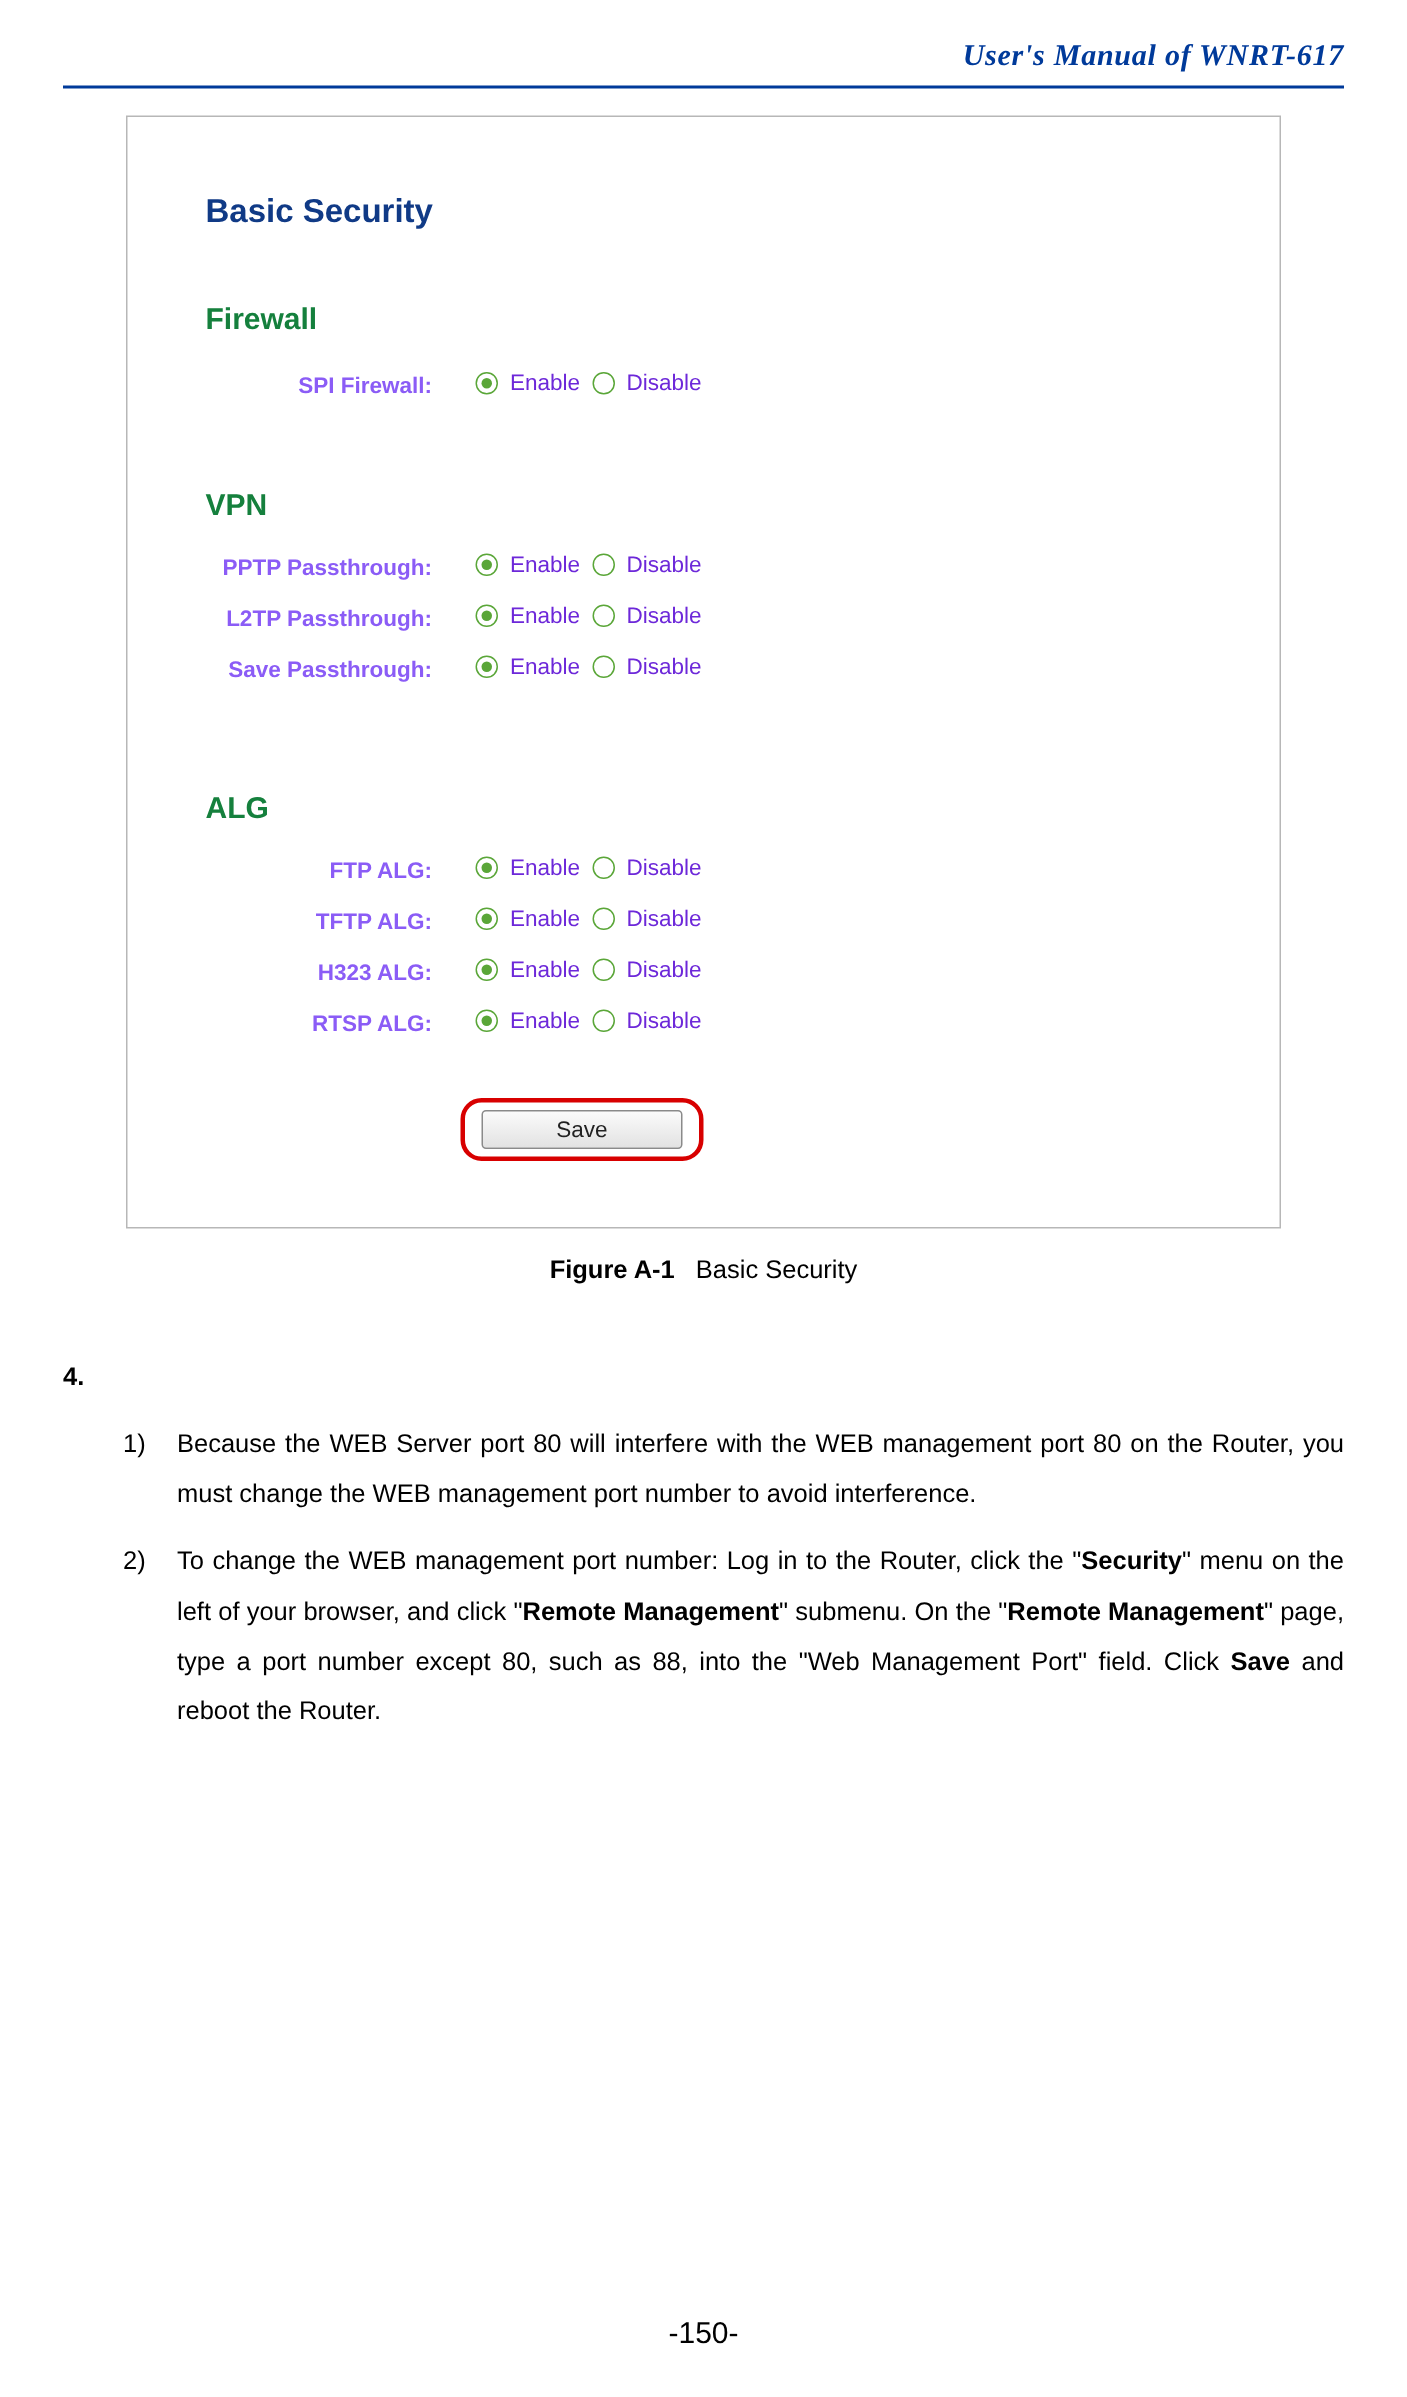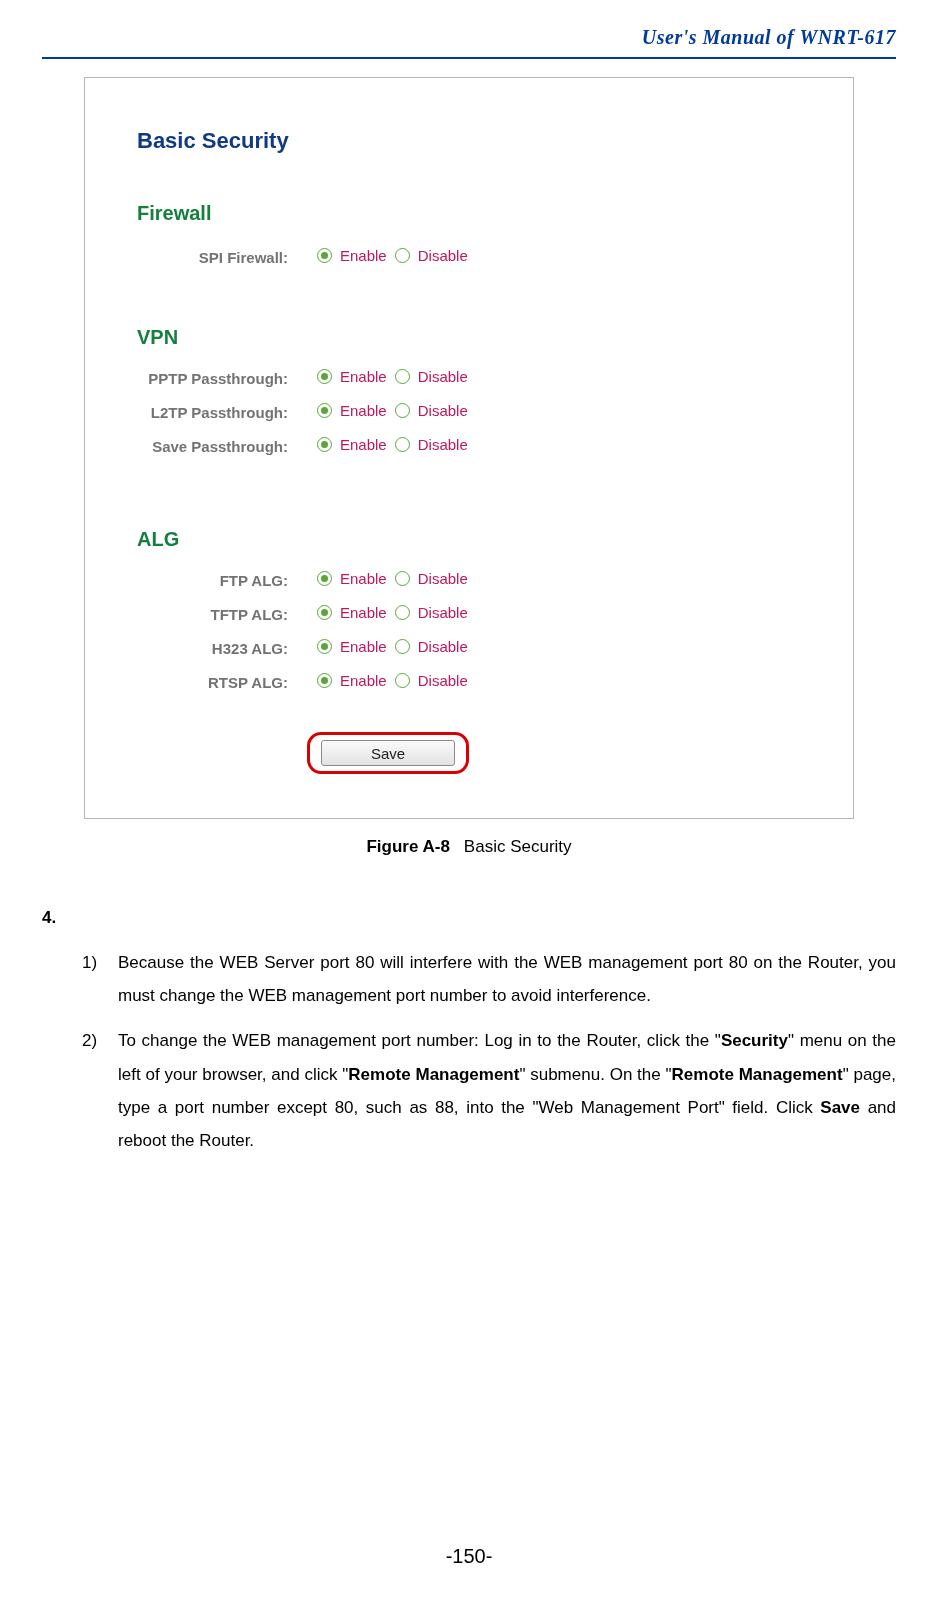--- a/index.html
+++ b/index.html
@@ -69,21 +69,21 @@
     width: 100%;
     height: 28px;
     font-size: 15px;
     color: #333;
   }
   .row .label {
     position: absolute;
     right: 565px;
     top: 2px;
     font-weight: bold;
-    color: #737373;
+    color: #8b5cf6;
     white-space: nowrap;
   }
   .row .opts {
     position: absolute;
     left: 232px;
     top: 0;
     display: flex;
     align-items: center;
     gap: 8px;
     font-weight: normal;
@@ -111,21 +111,21 @@
   }
   .radio.selected::after {
     content: "";
     width: 7px;
     height: 7px;
     background: #5aa638;
     border-radius: 50%;
     display: block;
   }
   .opt-text {
-    color: #be185d;
+    color: #6d28d9;
   }
   .save-highlight {
     position: absolute;
     left: 222px;
     top: 654px;
     width: 162px;
     height: 42px;
     border: 3px solid #d80000;
     border-radius: 14px;
     box-sizing: border-box;
@@ -293,21 +293,21 @@
         </span>
       </div>
 
       <div class="save-highlight">
         <button class="save-button">Save</button>
       </div>
 
     </div>
 
     <div class="figure-caption">
-      <span class="cap-label">Figure A-8</span><span>Basic Security</span>
+      <span class="cap-label">Figure A-1</span><span>Basic Security</span>
     </div>
   </div>
 
   <div class="body-text">
     <div class="q-row">
       <div class="q-num">4.</div>
     </div>
 
     <div class="step-row">
       <div class="step-num">1)</div>

